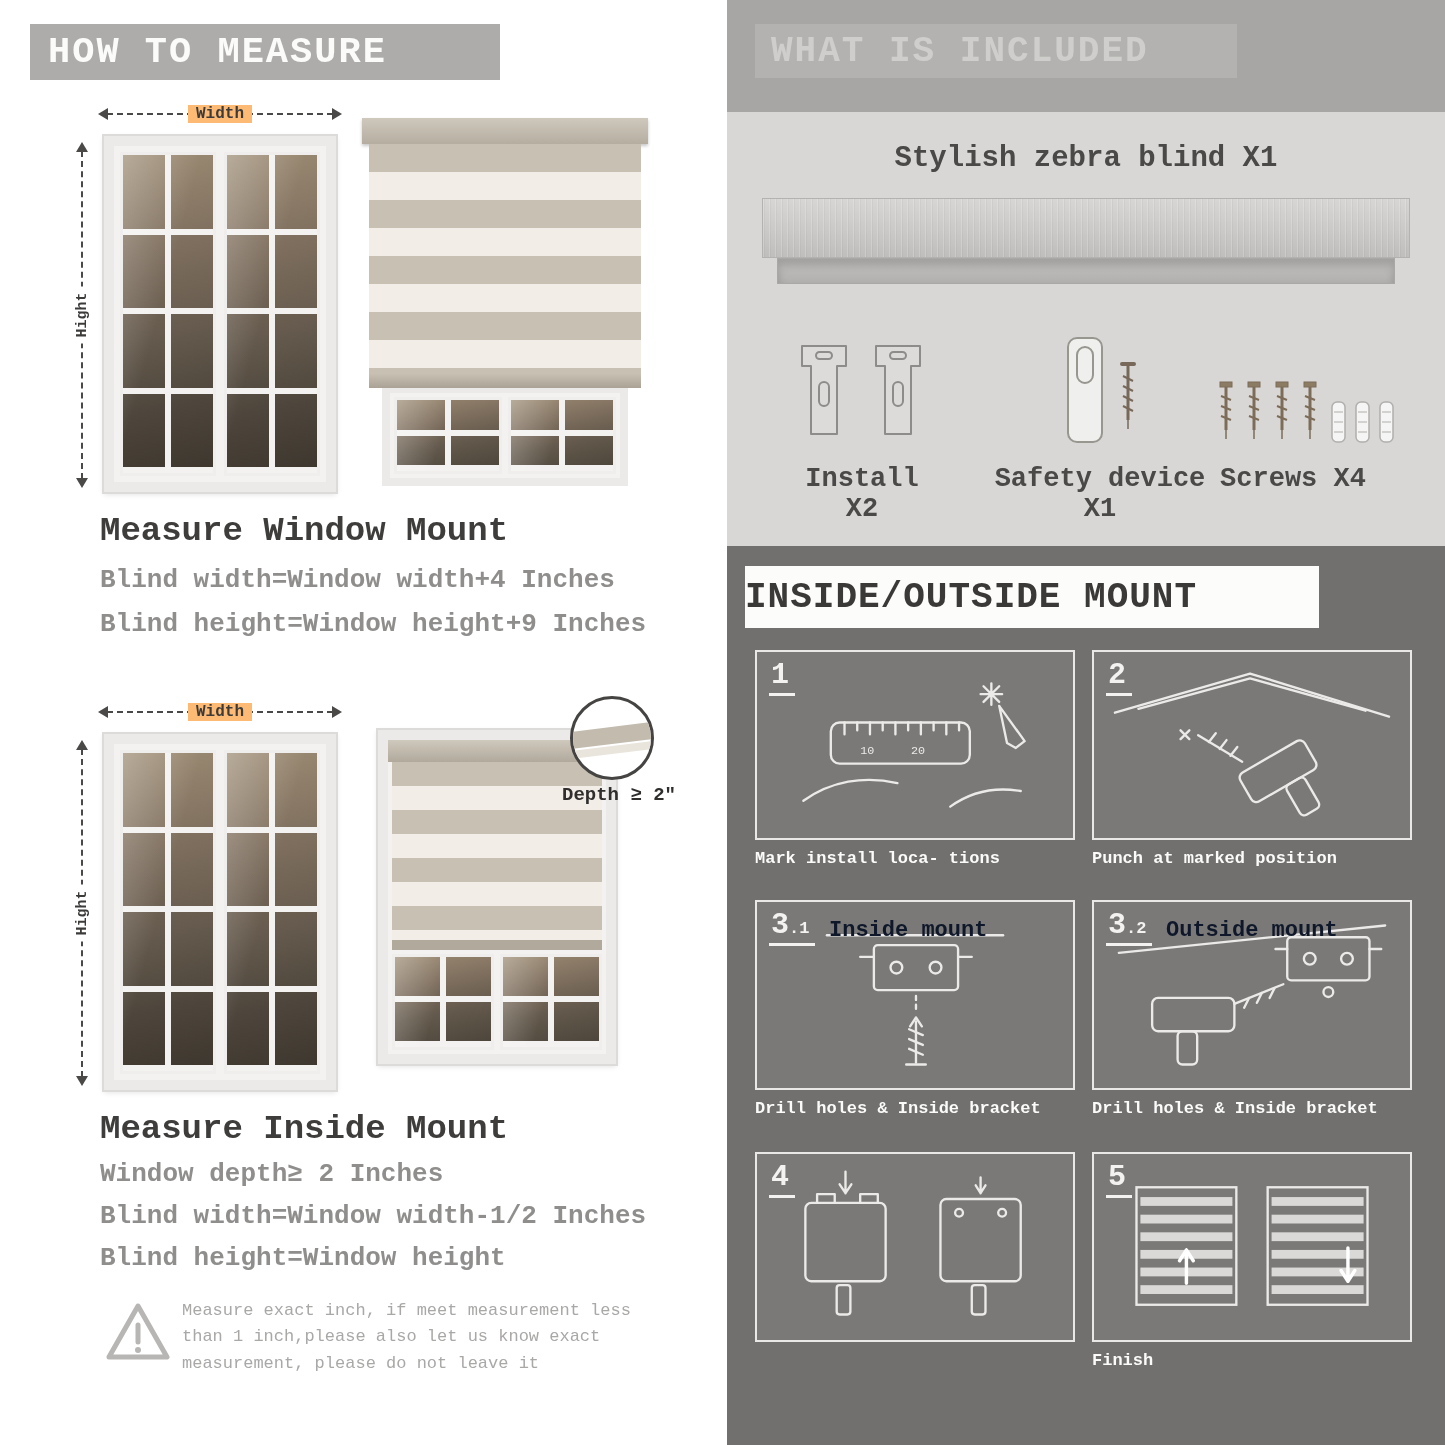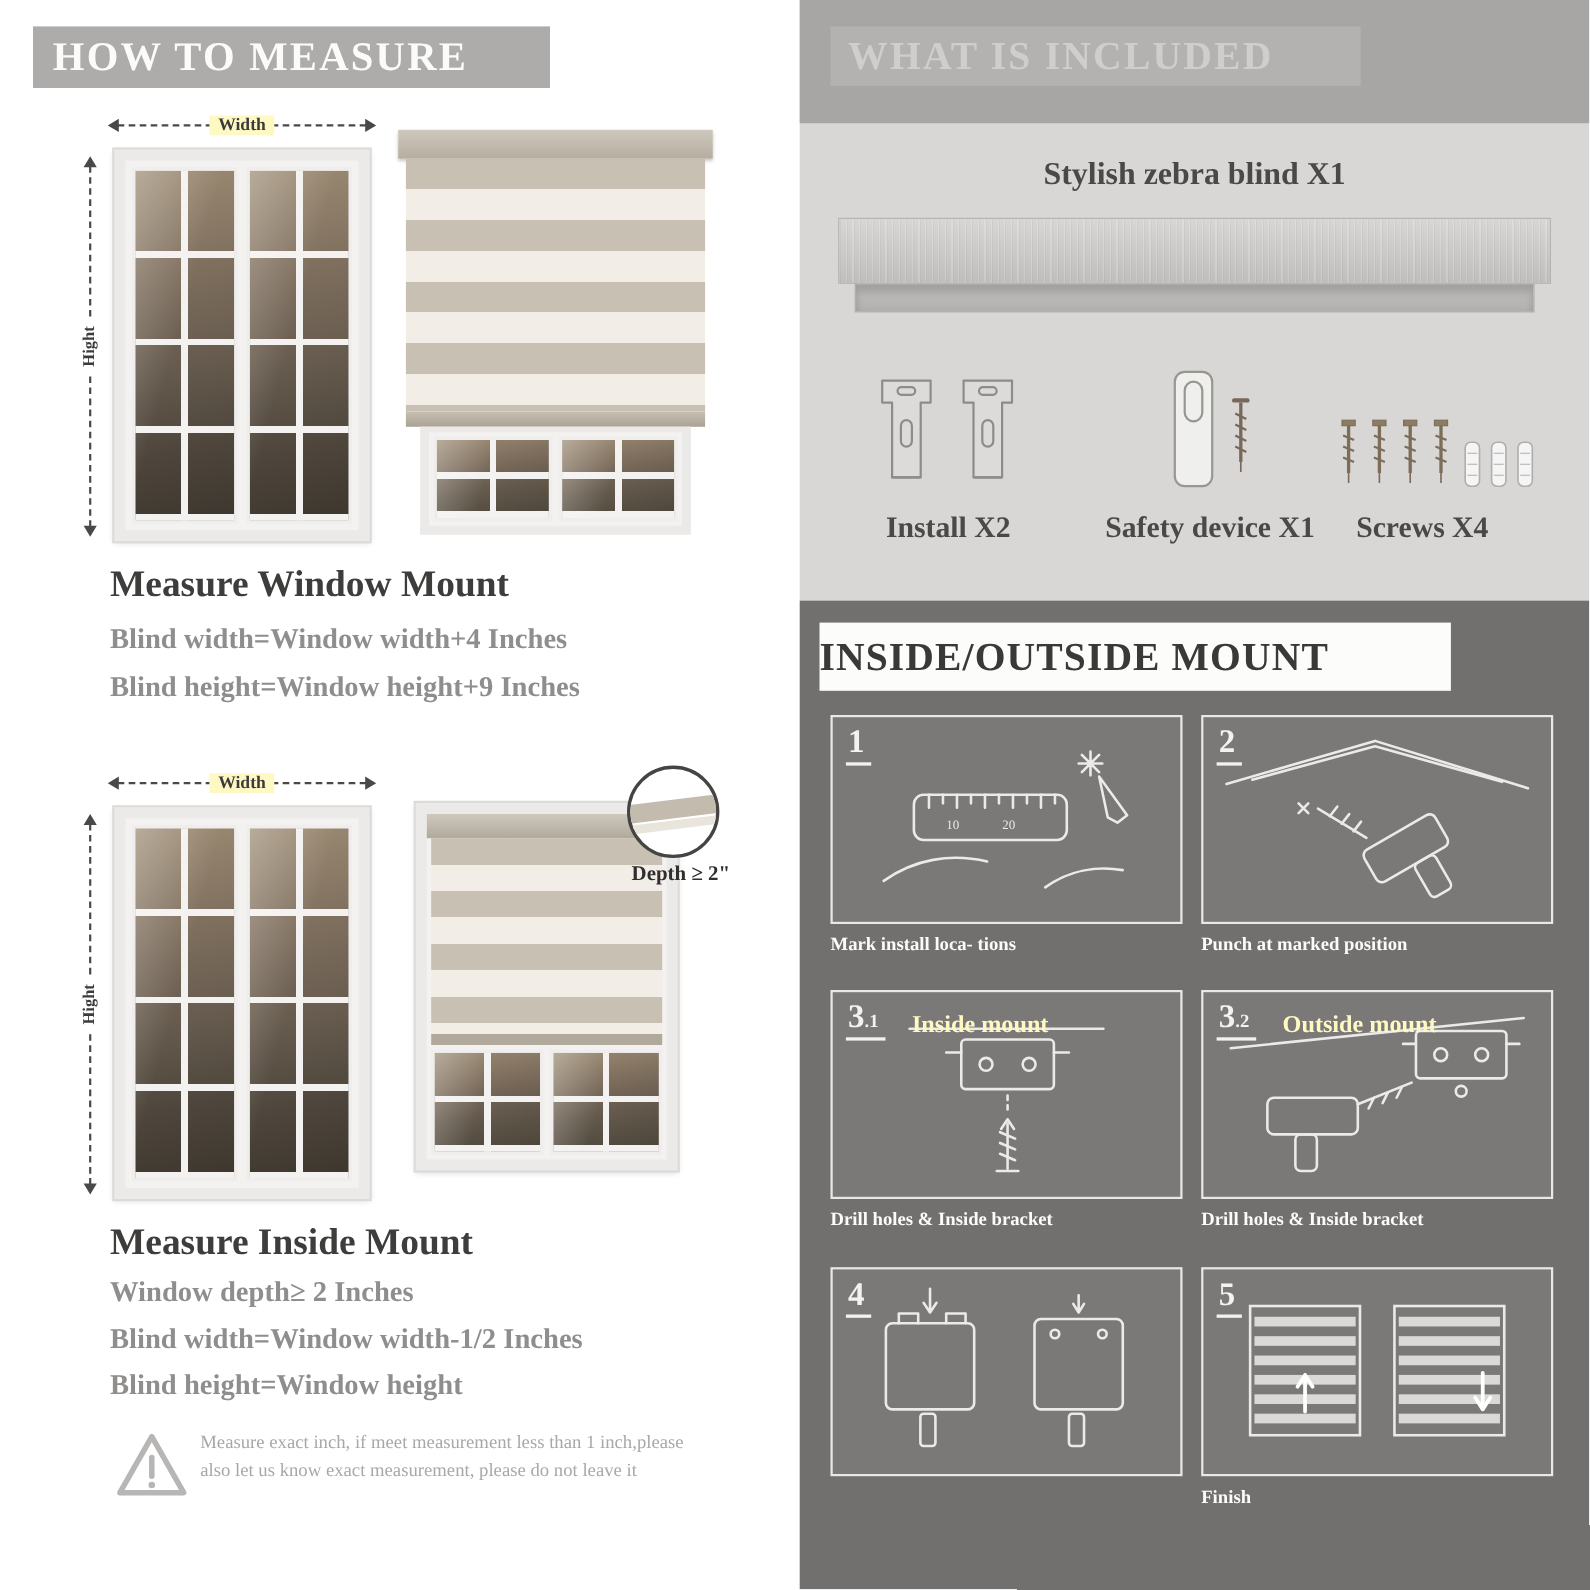--- a/index.html
+++ b/index.html
@@ -1,32 +1,32 @@
 <!DOCTYPE html>
 <html><head>
 <meta charset="utf-8">
 <style>
   html,body{margin:0;padding:0;background:#ffffff;}
   .page{position:relative;width:1445px;height:1445px;background:#ffffff;overflow:hidden;
-        font-family:Liberation Serif, serif;}
+        font-family:Liberation Mono, monospace;}
   .abs{position:absolute;}
 
   
   .banner-gray{position:absolute;left:30px;top:24px;width:470px;height:56px;background:#adacaa;
         color:#fbfbfa;font-size:37px;font-weight:bold;letter-spacing:2px;line-height:57px;
         padding-left:18px;box-sizing:border-box;white-space:nowrap;}
 
   .harrow{position:absolute;height:20px;}
   .harrow .hl{position:absolute;left:9px;right:9px;top:9px;border-top:2px dashed #4a4948;}
   .harrow::before{content:"";position:absolute;left:0;top:4px;border-style:solid;
         border-width:6px 10px 6px 0;border-color:transparent #4a4948 transparent transparent;}
   .harrow::after{content:"";position:absolute;right:0;top:4px;border-style:solid;
         border-width:6px 0 6px 10px;border-color:transparent transparent transparent #4a4948;}
   .harrow .arrow-label{position:absolute;left:50%;top:50%;transform:translate(-50%,-50%);
-        background:#fef9c3;padding:0 8px;font-size:16px;font-weight:bold;color:#3c3b3a;}
+        background:#fdba74;padding:0 8px;font-size:16px;font-weight:bold;color:#3c3b3a;}
 
   .varrow{position:absolute;width:20px;}
   .varrow .vl{position:absolute;top:9px;bottom:9px;left:9px;border-left:2px dashed #4a4948;}
   .varrow::before{content:"";position:absolute;top:0;left:4px;border-style:solid;
         border-width:0 6px 10px 6px;border-color:transparent transparent #4a4948 transparent;}
   .varrow::after{content:"";position:absolute;bottom:0;left:4px;border-style:solid;
         border-width:10px 6px 0 6px;border-color:#4a4948 transparent transparent transparent;}
   .varrow .arrow-label{position:absolute;left:50%;top:50%;
         transform:translate(-50%,-50%) rotate(-90deg);background:#fff;padding:0 6px;
         font-size:15px;font-weight:bold;color:#3c3b3a;white-space:nowrap;}
@@ -94,21 +94,21 @@
   .rb-bg{position:absolute;left:727px;top:546px;width:718px;height:899px;background:#71706e;}
   .rb-banner{position:absolute;left:745px;top:566px;width:574px;height:62px;background:#fcfcfb;
         color:#3a3938;font-size:36px;font-weight:bold;letter-spacing:1px;line-height:63px;
         box-sizing:border-box;white-space:nowrap;}
   .step{position:absolute;width:320px;}
   .panel{position:relative;height:190px;border:2px solid #e9e8e6;background:#7a7977;box-sizing:border-box;overflow:hidden;}
   .art{position:absolute;left:0;top:0;width:100%;height:100%;}
   .step-num{position:absolute;left:12px;top:8px;color:#f3f2f0;font-weight:bold;font-size:30px;
         border-bottom:3px solid #f3f2f0;padding:0 6px 3px 2px;line-height:1;}
   .step-sub{font-size:17px;font-weight:bold;}
-  .step-label{position:absolute;left:72px;top:16px;color:#fef9c3;font-weight:bold;font-size:22px;}
+  .step-label{position:absolute;left:72px;top:16px;color:#0f172a;font-weight:bold;font-size:22px;}
   .caption{margin-top:9px;color:#fbfbfa;font-weight:bold;font-size:17px;white-space:nowrap;}
 </style>
 </head>
 <body>
 
 <div class="page">
 
   <section>
     <div class="banner-gray">HOW TO MEASURE</div>
 

